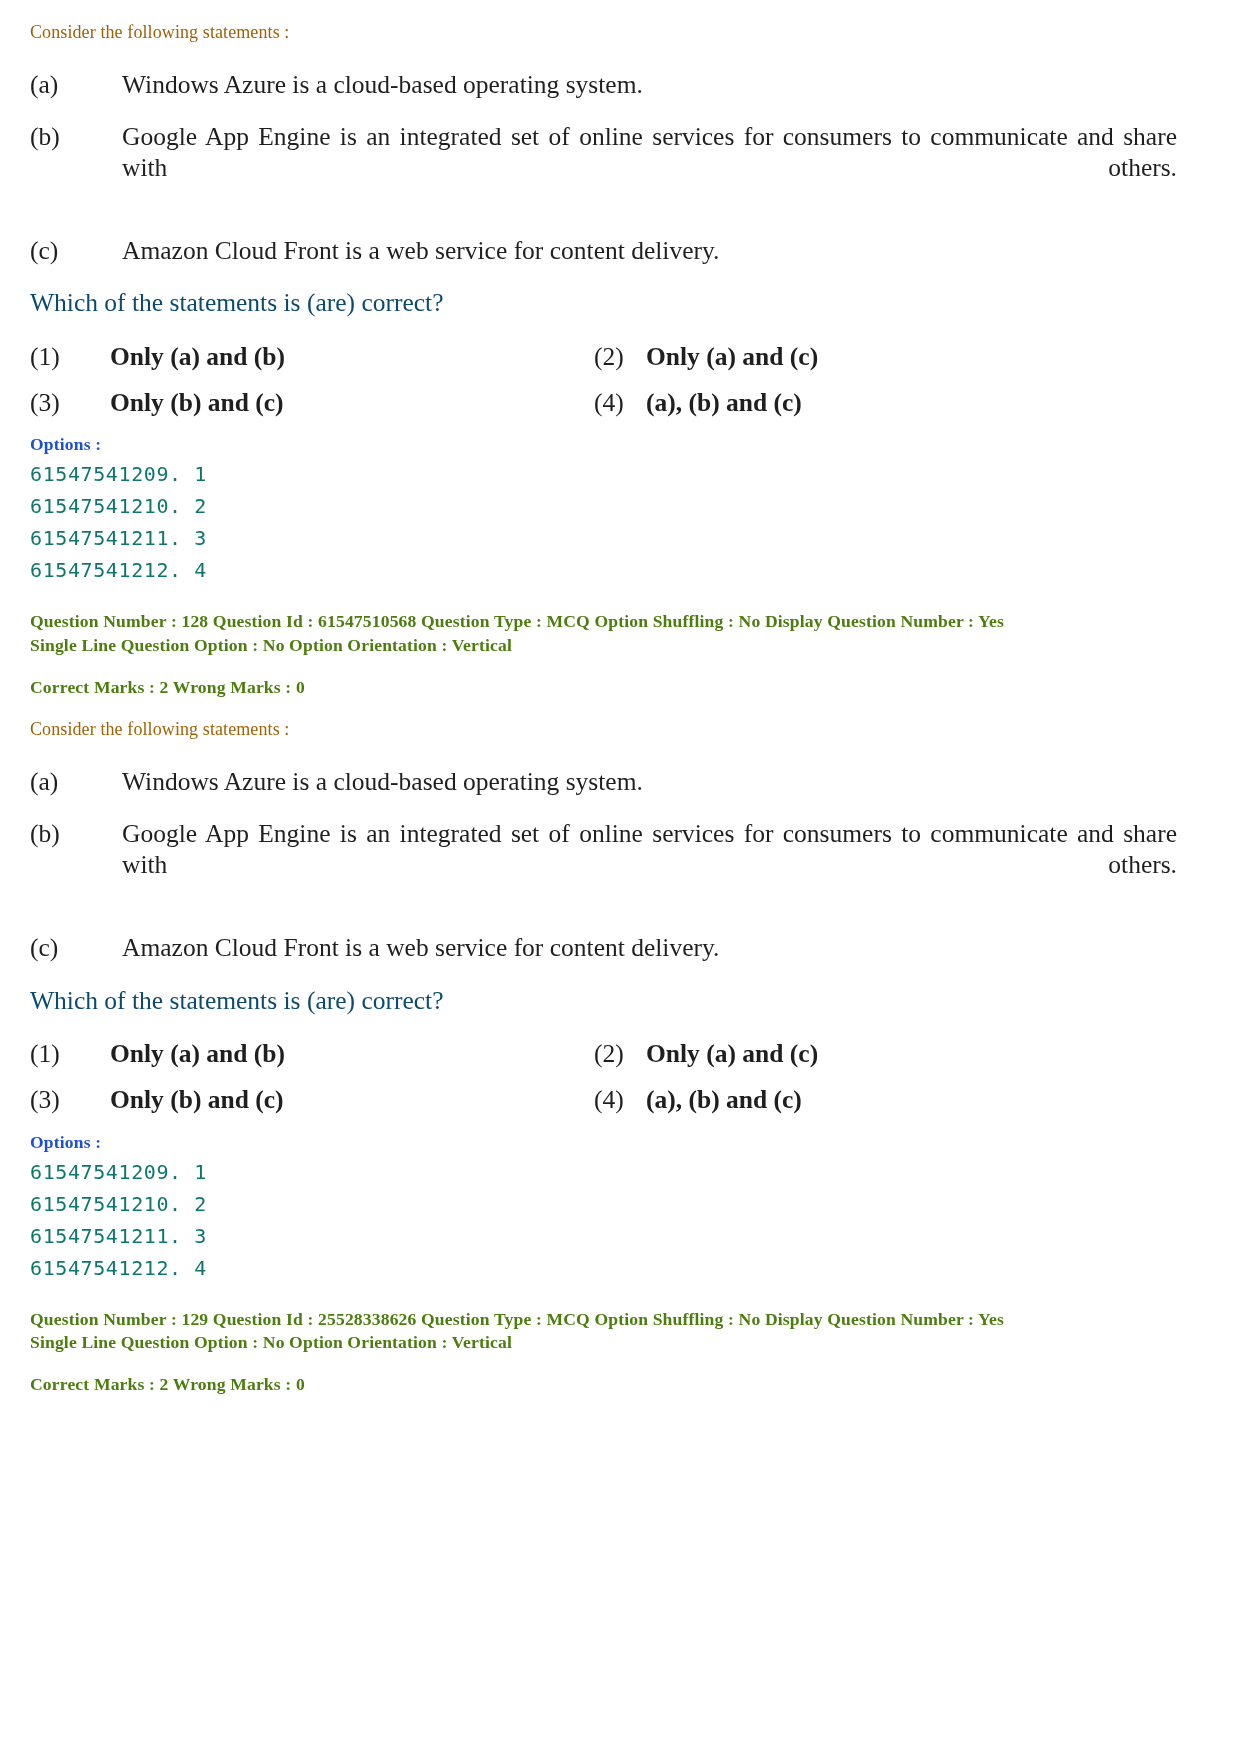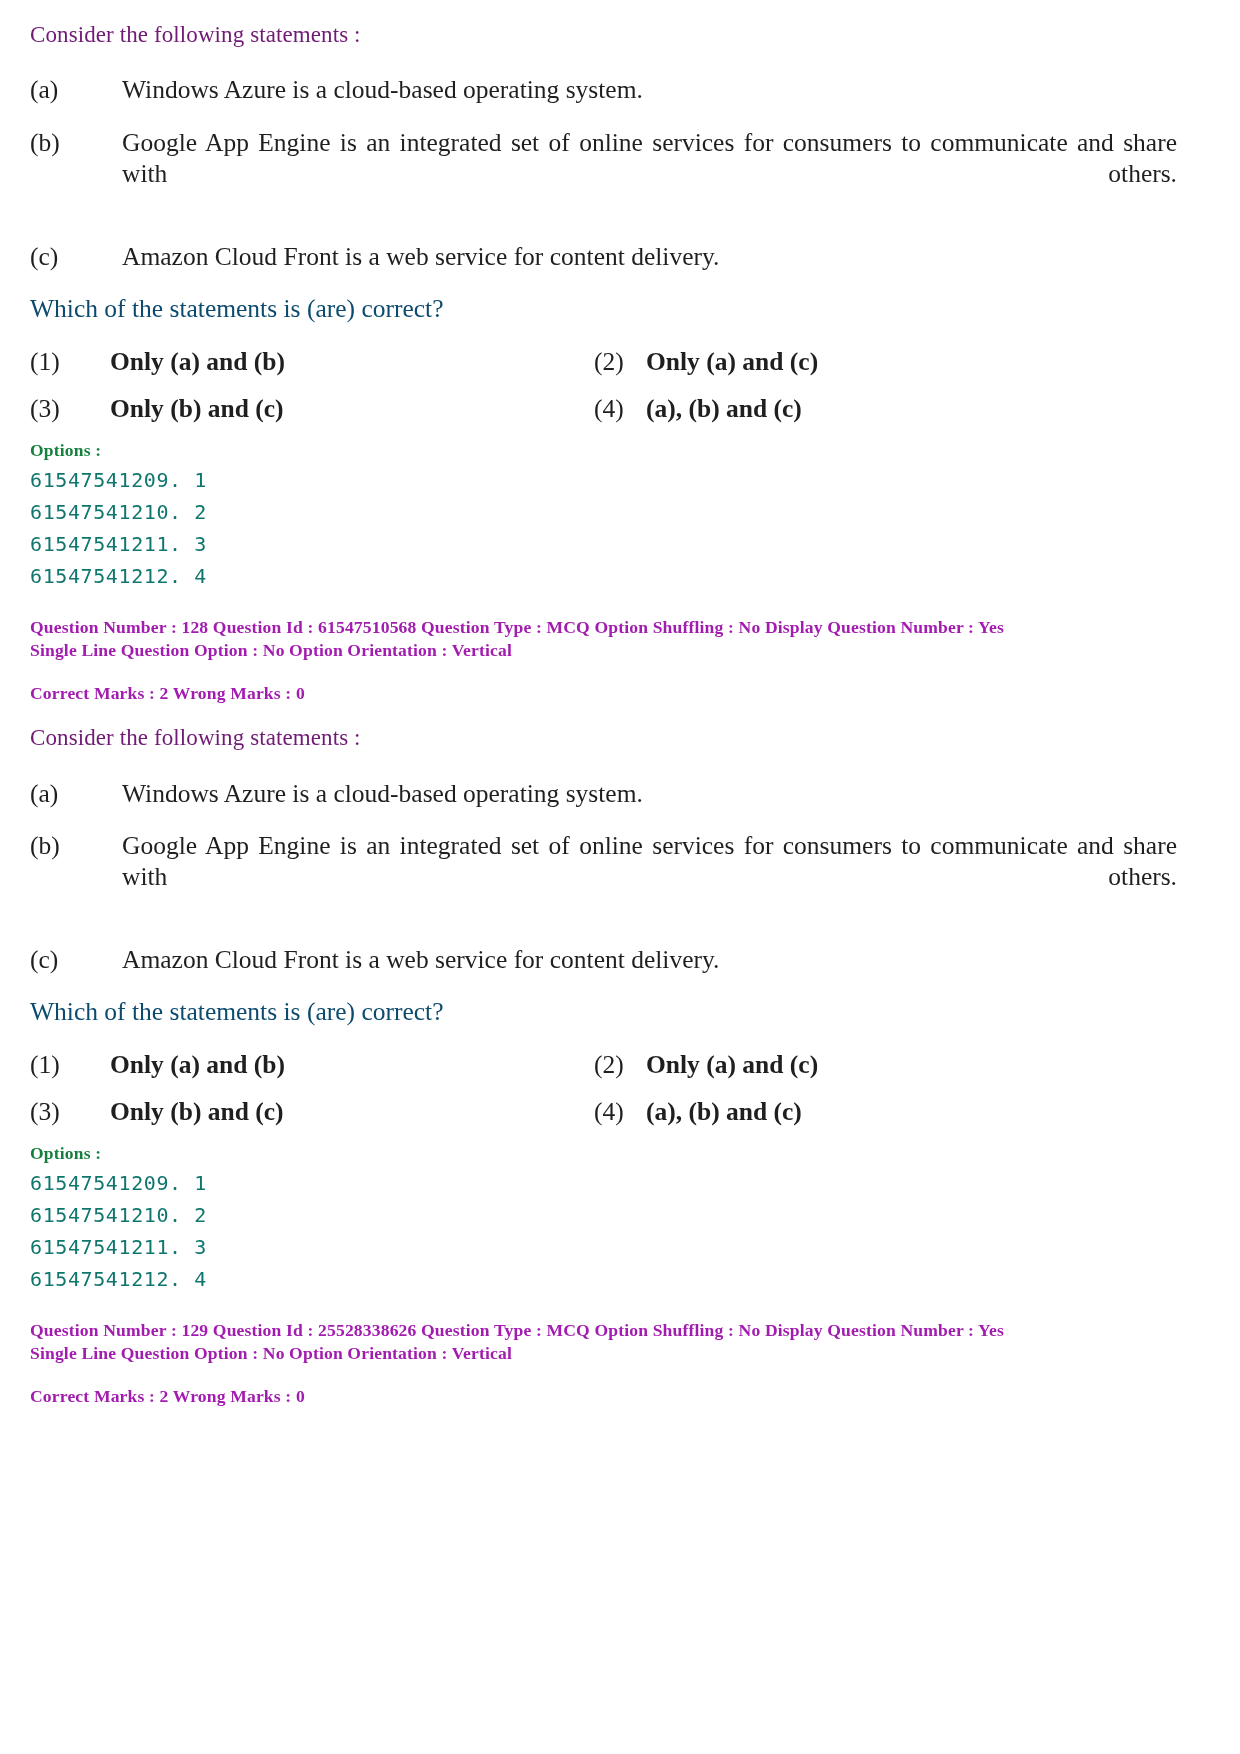--- a/index.html
+++ b/index.html
@@ -20,26 +20,26 @@
     box-sizing: border-box;
     padding: 22px 28px 0 28px;
     position: relative;
   }
 
   
   .question-block {
     width: 100%;
   }
   .stem {
-    font-size: 23px;
+    font-size: 18px;
     line-height: 1.15;
     letter-spacing: 0.1px;
     margin: 0 0 0 0;
     padding: 0 0 0 2px;
-    color: #701a75;
+    color: #a16207;
   }
   .stem-top { margin-bottom: 26px; }
 
   .statements {
     margin: 0 0 0 0;
   }
   .statement-row {
     display: flex;
     align-items: flex-start;
     margin-bottom: 21px;
@@ -104,21 +104,21 @@
   
   .options-section {
     margin-top: 11px;
   }
   .options-label {
     font-family: "Liberation Serif", "DejaVu Serif", serif;
     font-weight: bold;
     font-size: 17.5px;
     letter-spacing: 0.2px;
     margin: 0 0 9px 2px;
-    color: #15803d;
+    color: #1d4ed8;
   }
   .option-id {
     font-family: "DejaVu Sans Mono", "Liberation Mono", monospace;
     font-size: 20px;
     letter-spacing: 0.6px;
     line-height: 1.0;
     margin: 0 0 12px 2px;
     color: #0f766e;
   }
 
@@ -126,21 +126,21 @@
   .meta-block {
     margin-top: 30px;
     margin-bottom: 6px;
   }
   .meta-line {
     font-family: "Liberation Serif", "DejaVu Serif", serif;
     font-weight: bold;
     font-size: 17.6px;
     line-height: 1.33;
     letter-spacing: 0.15px;
-    color: #a21caf;
+    color: #4d7c0f;
     margin-left: 2px;
     white-space: nowrap;
   }
   .meta-line.spaced { margin-top: 19px; }
 
   .gap-after-meta { height: 14px; }
 </style>
 </head>
 <body>
 

